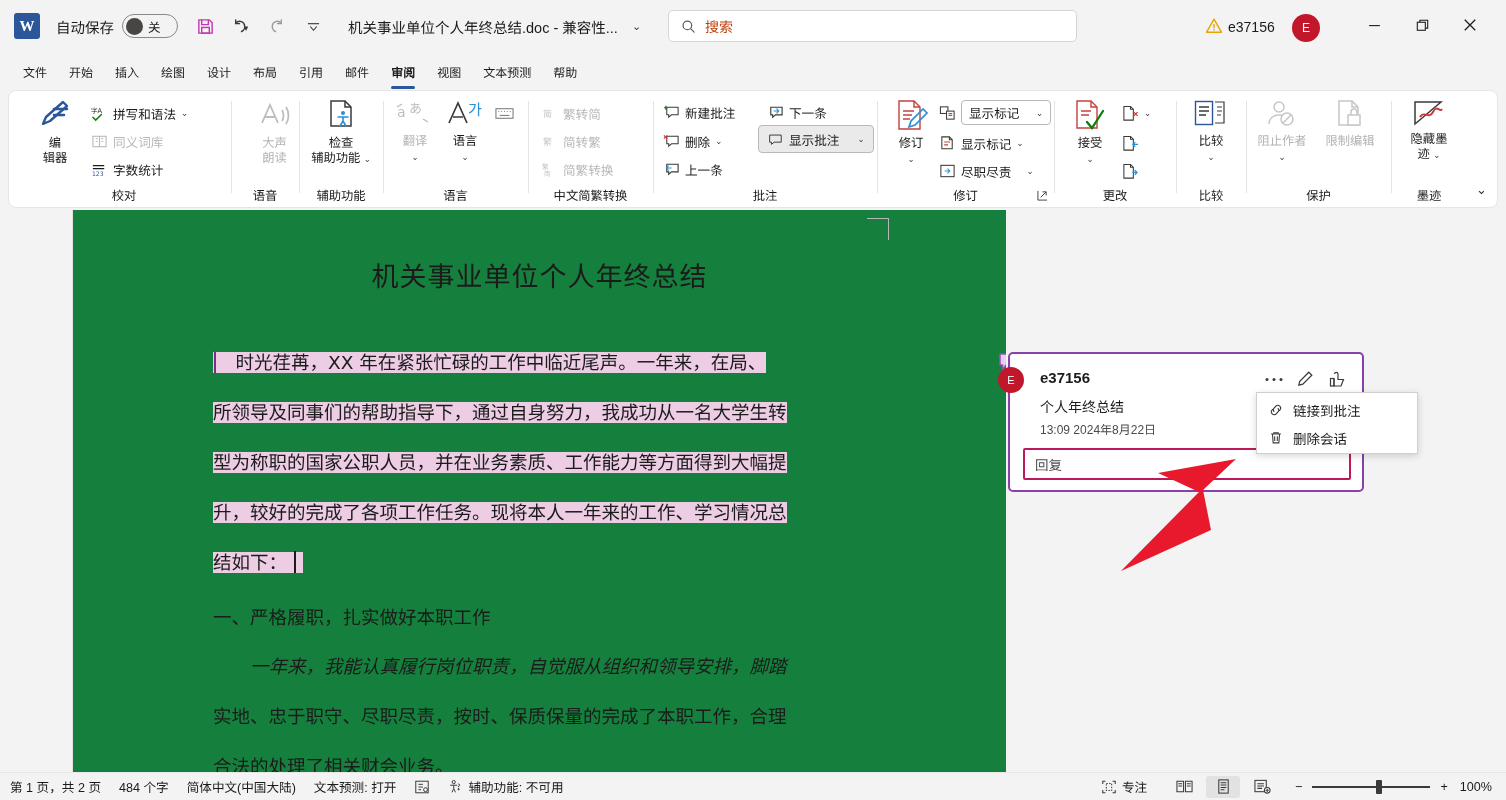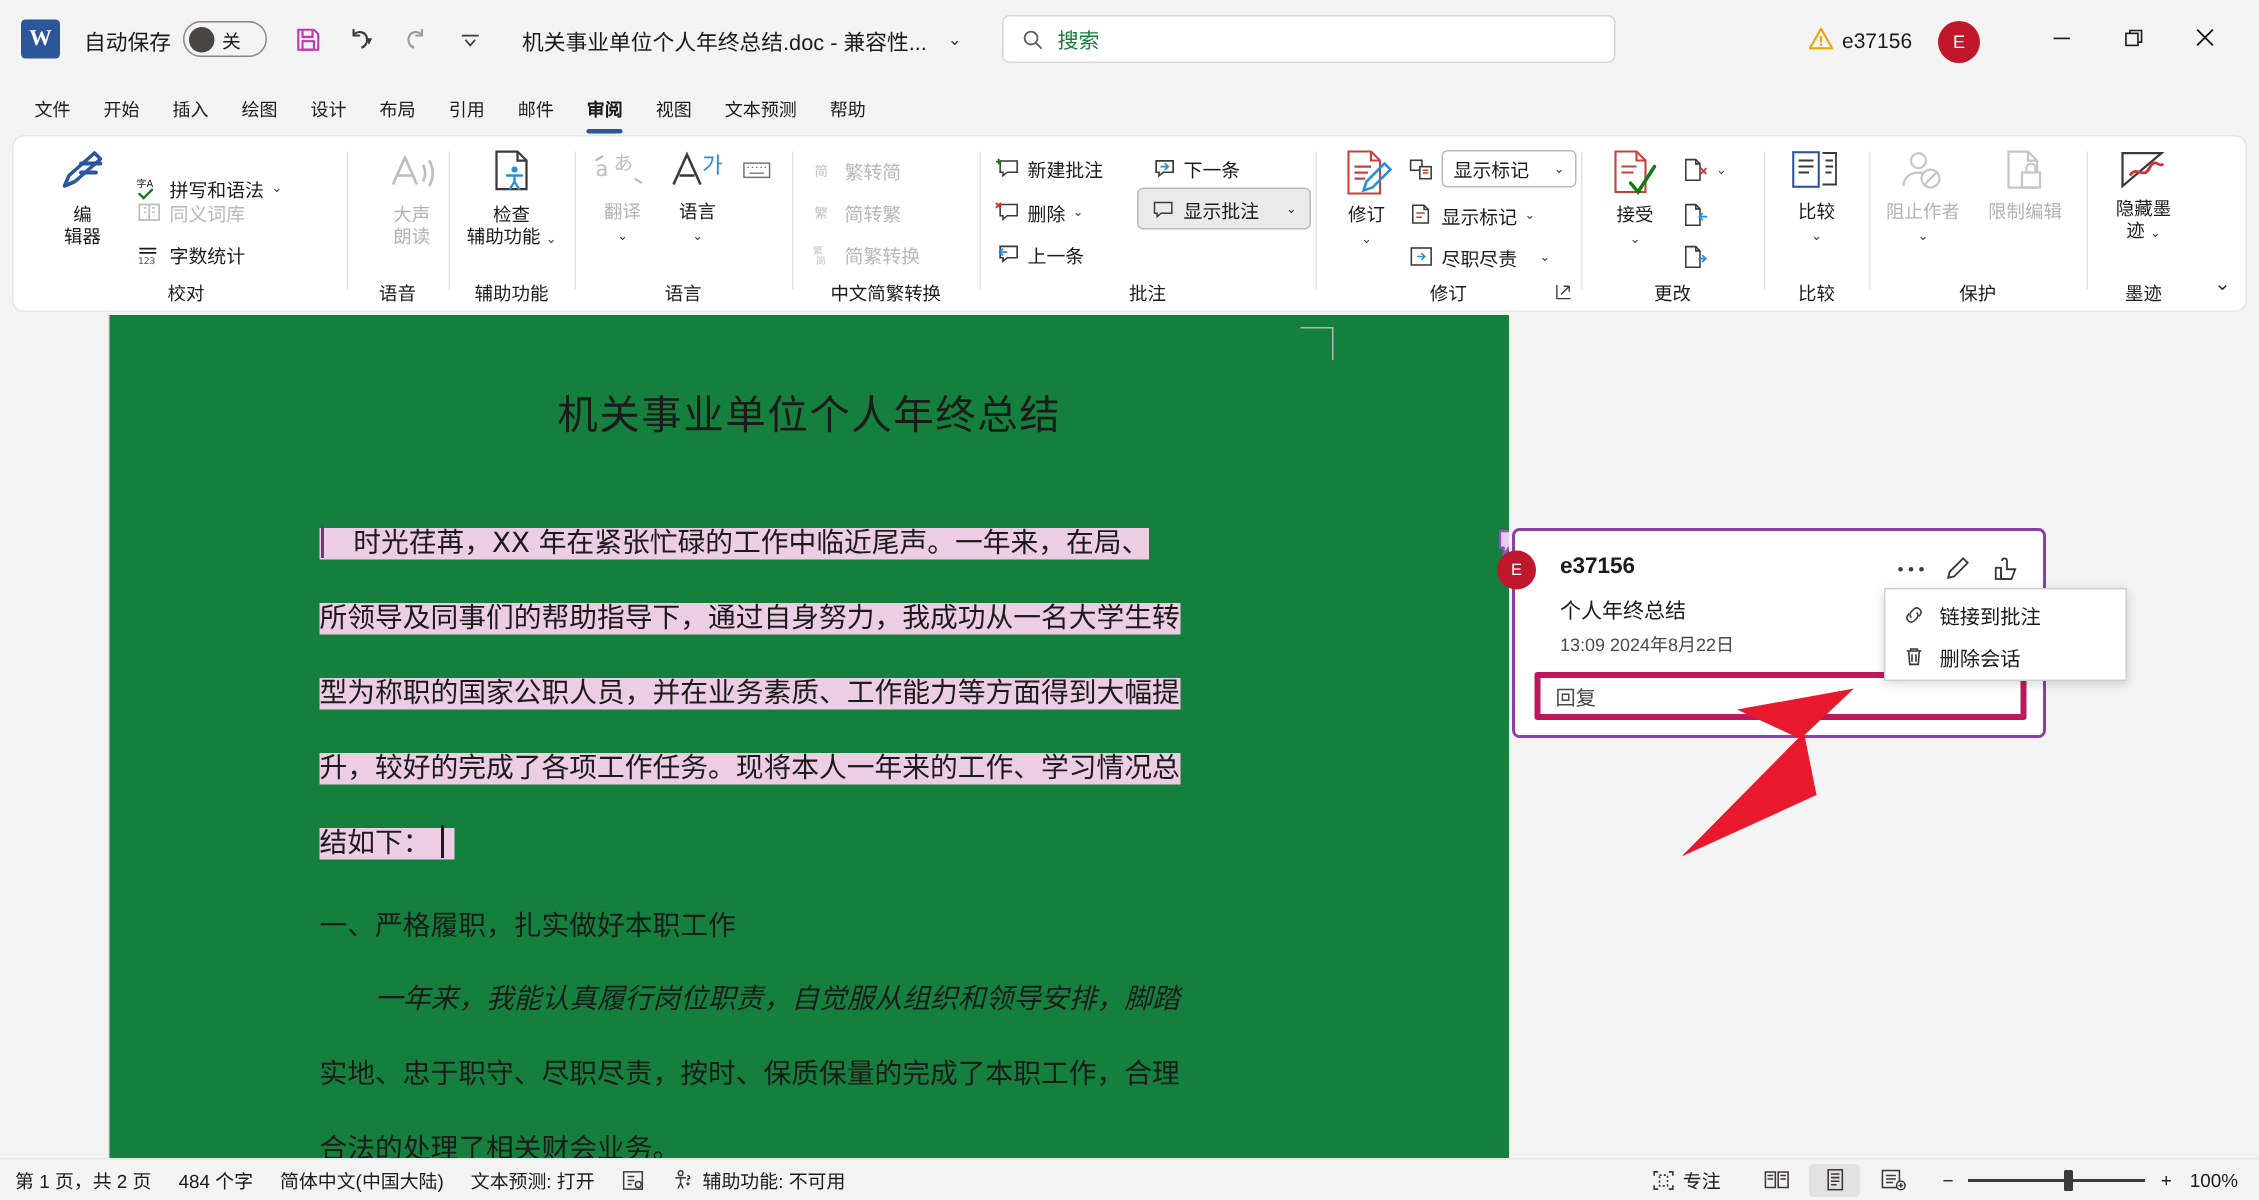--- a/index.html
+++ b/index.html
@@ -49,21 +49,21 @@
     margin-left: 18px; font-size: 14.5px; color: #1b1b1b;
     white-space: nowrap;
   }
   .title-caret { margin-left: 14px; font-size: 11px; color: #3b3a39; }
 
   .searchbox {
     position: absolute; left: 668px; top: 10px; width: 409px; height: 32px;
     background: #fff; border: 1px solid #d6d6d6; border-radius: 5px;
     display: flex; align-items: center; padding-left: 12px;
   }
-  .searchbox .ph { font-size: 14px; color: #15803d; margin-left: 9px; }
+  .searchbox .ph { font-size: 14px; color: #c2410c; margin-left: 9px; }
 
   .warn-icon { position: absolute; left: 1205px; top: 17px; }
   .user-name { position: absolute; left: 1228px; top: 19px; font-size: 14px; color: #1b1b1b; }
   .avatar {
     position: absolute; left: 1292px; top: 14px;
     width: 28px; height: 28px; border-radius: 50%;
     background: #c0172a; color: #fff; font-size: 12px;
     display: flex; align-items: center; justify-content: center;
   }
   .wbtn {
@@ -174,21 +174,21 @@
   .ccard-avatar {
     position: absolute; left: -12px; top: 13px; width: 26px; height: 26px;
     border-radius: 50%; background: #c0172a; color: #fff; font-size: 11px;
     display: flex; align-items: center; justify-content: center; z-index: 4;
   }
   .cname { position: absolute; left: 30px; top: 15px; font-size: 15px; font-weight: bold; color: #1b1b1b; }
   .ctext { position: absolute; left: 30px; top: 42px; font-size: 14px; color: #1b1b1b; }
   .ctime { position: absolute; left: 30px; top: 66px; font-size: 12px; color: #4a4a4a; }
   .creply {
     position: absolute; left: 13px; top: 94px; width: 328px; height: 32px;
-    border: 4px solid #be185d; background: #fff; border-radius: 2px;
+    border: 2px solid #be185d; background: #fff; border-radius: 2px;
     display: flex; align-items: center; padding-left: 10px;
     font-size: 13.5px; color: #4a4a4a;
   }
   .cact { position: absolute; top: 13px; display: flex; align-items: center; justify-content: center; width: 24px; height: 24px; }
 
   .ctxmenu {
     position: absolute; left: 1256px; top: 392px; width: 162px; height: 62px;
     background: #fff; border: 1px solid #d0d0d0; box-shadow: 0 2px 7px rgba(0,0,0,.16);
     z-index: 20;
   }
@@ -328,21 +328,21 @@
   <div class="ribbon">
 
     <div class="rgroup" style="left:8px; width:214px;">
       <div class="bigbtn" style="left:6px;">
         <svg width="40" height="34" viewBox="0 0 40 34">
           <path d="M28 3L11 18l-3 7 7-3L32 7z" fill="none" stroke="#2b579a" stroke-width="2.4" stroke-linejoin="round"></path>
           <path d="M19 10h13M19 16h10" stroke="#2b579a" stroke-width="2.6" stroke-linecap="round"></path>
         </svg>
         <span class="lbl"><span>编</span><br><span>辑器</span></span>
       </div>
-      <div class="smallrow" style="left:74px; top:22px;">
+      <div class="smallrow" style="left:74px; top:10px;">
         <svg width="17" height="17" viewBox="0 0 18 18">
           <text x="0" y="8" font-size="7" fill="#1b1b1b" font-family="DejaVu Sans">字A</text>
           <path d="M2 13l3 3 6-6" fill="none" stroke="#107c10" stroke-width="1.6" stroke-linecap="round"></path>
         </svg>
         <span>拼写和语法</span>
         <span class="cv">⌄</span>
       </div>
       <div class="smallrow dis" style="left:74px; top:38px;">
         <svg width="17" height="17" viewBox="0 0 18 18" fill="none" stroke="#bbb" stroke-width="1.2">
           <rect x="2" y="3.5" width="14" height="11"></rect>

